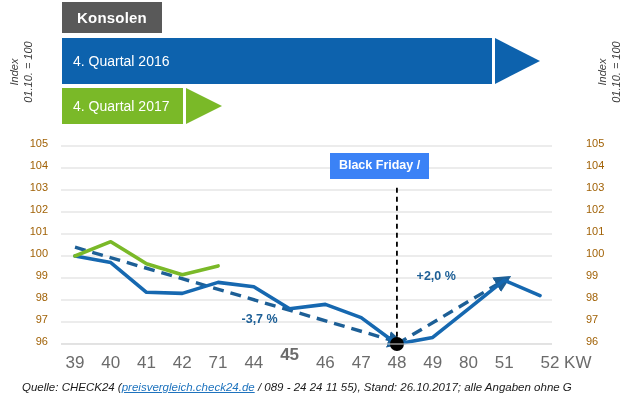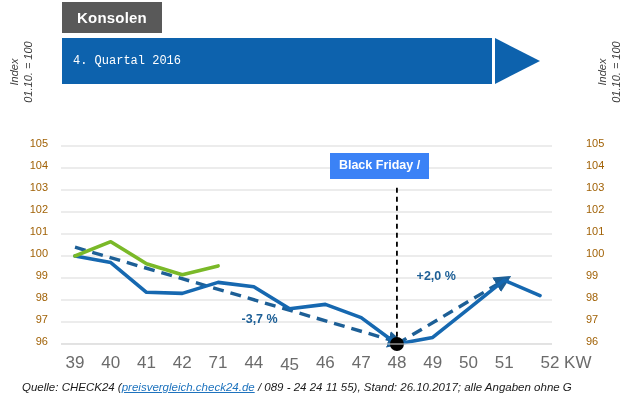--- a/index.html
+++ b/index.html
@@ -39,21 +39,21 @@
     margin-left:3px;
   }
 
   #legend-2016{left:62px;top:38px;width:478px;height:46px;}
   #legend-2016 .legend-body{background:#0d62ad;width:430px;}
   #legend-2016 .legend-head{
     border-top:23px solid transparent;
     border-bottom:23px solid transparent;
     border-left:45px solid #0d62ad;
   }
-  #legend-2016 .legend-label{font-size:12px;font-family:Liberation Mono, monospace;}
+  #legend-2016 .legend-label{font-size:14px;}
 
   #legend-2017{left:62px;top:88px;width:160px;height:36px;}
   #legend-2017 .legend-body{background:#7ab928;width:122px;}
   #legend-2017 .legend-head{
     border-top:18px solid transparent;
     border-bottom:18px solid transparent;
     border-left:36px solid #7ab928;
   }
   #legend-2017 .legend-label{font-size:14px;}
 
@@ -128,20 +128,26 @@
 
   <div class="cat-badge">Konsolen</div>
 
   <div class="legend-bar" id="legend-2016">
     <div class="legend-body">
       <span class="legend-label">4. Quartal 2016</span>
     </div>
     <div class="legend-head"></div>
   </div>
 
+  <div class="legend-bar" id="legend-2017">
+    <div class="legend-body">
+      <span class="legend-label">4. Quartal 2017</span>
+    </div>
+    <div class="legend-head"></div>
+  </div>
 
   <div class="index-caption" id="index-left">
     <span class="l1">Index</span>
     <span class="l2">01.10. = 100</span>
   </div>
   <div class="index-caption" id="index-right">
     <span class="l1">Index</span>
     <span class="l2">01.10. = 100</span>
   </div>
 
@@ -195,26 +201,26 @@
         <div class="ylab" style="left: 22px; top: 178px;">97</div>
         <div class="ylab right" style="left: 586px; top: 178px;">97</div>
         <div class="ylab" style="left: 22px; top: 200px;">96</div>
         <div class="ylab right" style="left: 586px; top: 200px;">96</div>
         <div class="xlab" style="left: 45px; width: 60px; top: 218px;">39</div>
         <div class="xlab" style="left: 80.7692px; width: 60px; top: 218px;">40</div>
         <div class="xlab" style="left: 116.538px; width: 60px; top: 218px;">41</div>
         <div class="xlab" style="left: 152.308px; width: 60px; top: 218px;">42</div>
         <div class="xlab" style="left: 188.077px; width: 60px; top: 218px;">71</div>
         <div class="xlab" style="left: 223.846px; width: 60px; top: 218px;">44</div>
-        <div class="xlab" style="left: 259.615px; width: 60px; top: 220px;">45</div>
+        <div class="xlab" style="left: 259.615px; width: 60px; top: 210px; font-weight: bold;">45</div>
         <div class="xlab" style="left: 295.385px; width: 60px; top: 218px;">46</div>
         <div class="xlab" style="left: 331.154px; width: 60px; top: 218px;">47</div>
         <div class="xlab" style="left: 366.923px; width: 60px; top: 218px;">48</div>
         <div class="xlab" style="left: 402.692px; width: 60px; top: 218px;">49</div>
-        <div class="xlab" style="left: 438.462px; width: 60px; top: 218px;">50</div>
+        <div class="xlab" style="left: 438.462px; width: 60px; top: 218px;">80</div>
         <div class="xlab" style="left: 474.231px; width: 60px; top: 218px;">51</div>
         <div class="xlab" style="left: 536px; width: 60px; top: 218px;">52 KW</div>
       </div>
   </div>
 
   <div class="callout" id="bf-callout" style="left: 329.923px; top: 152.7px;">
     <span>Black Friday /</span><br>
   </div>
 
   <div class="pct-label" id="pct-down" style="left: 241.538px; top: 311.8px;">-3,7 %</div>

